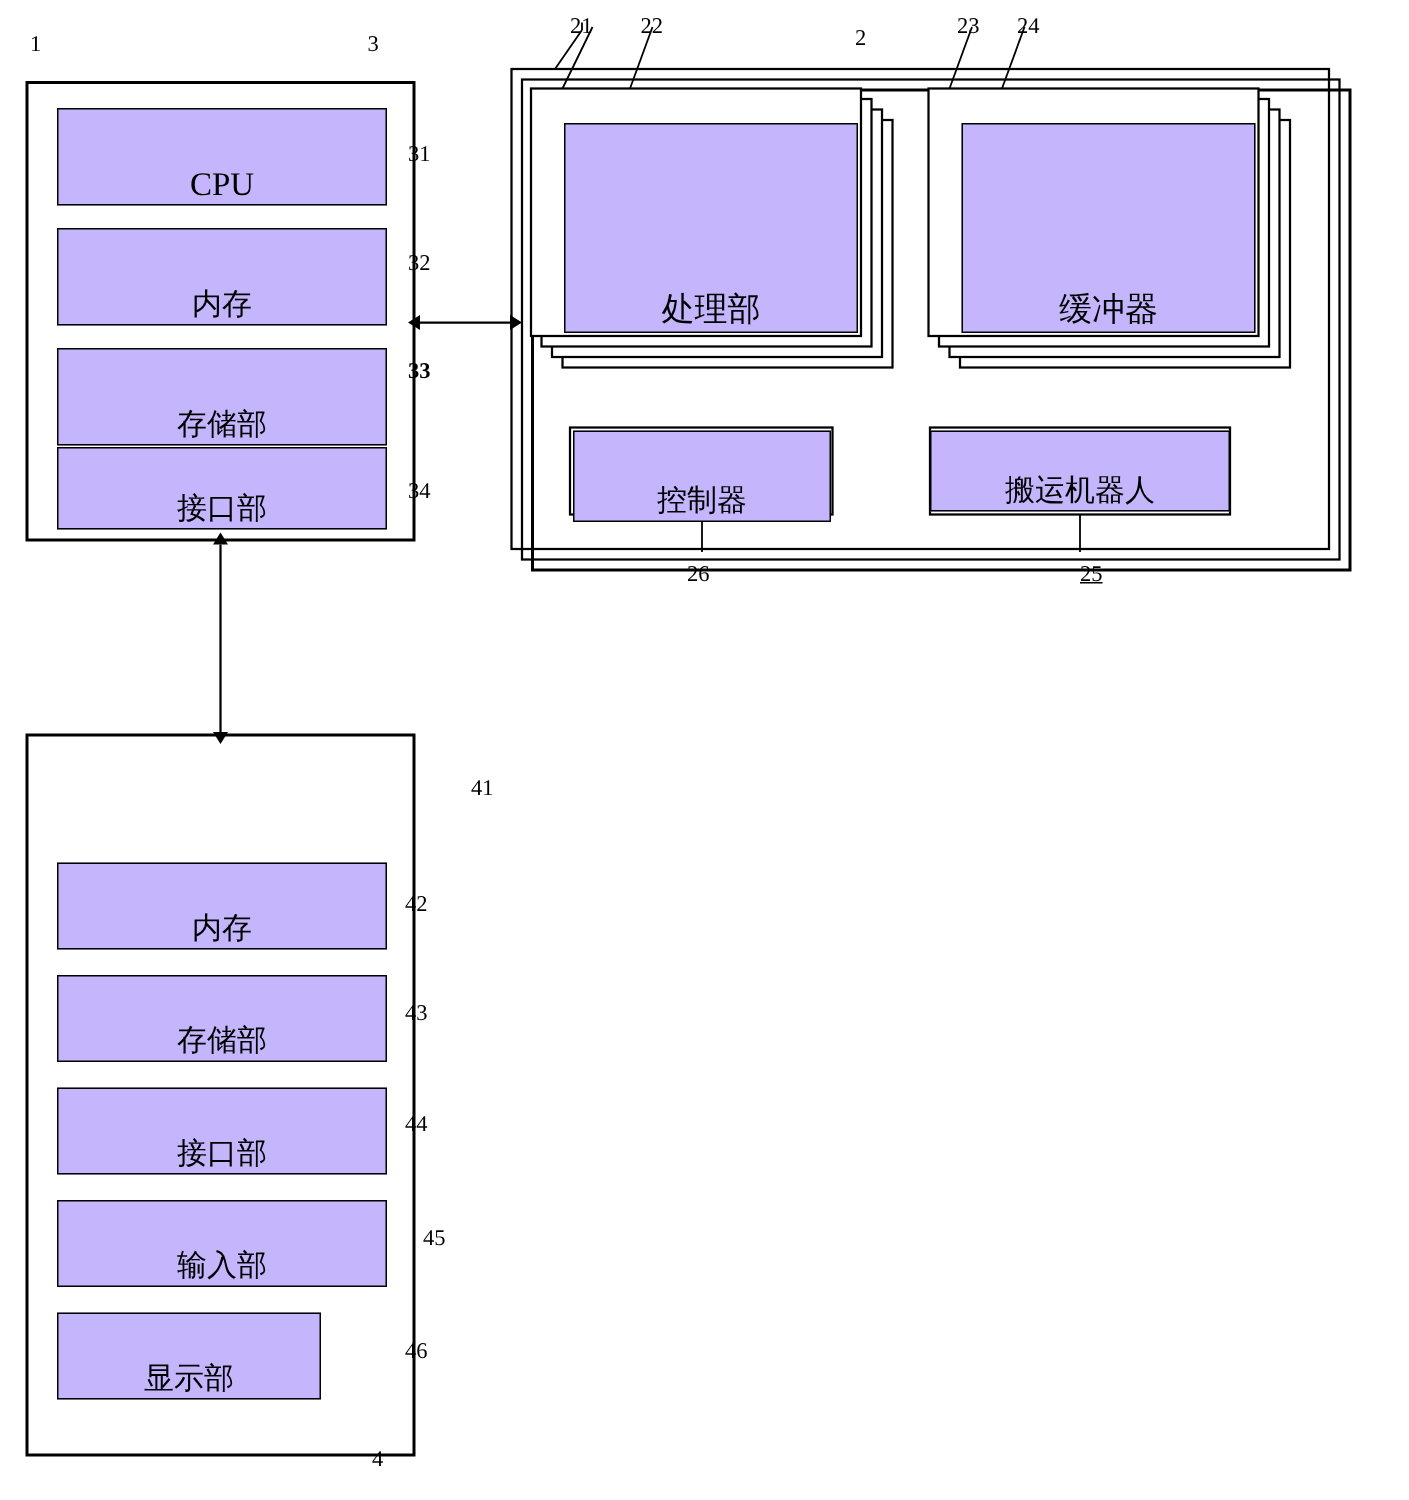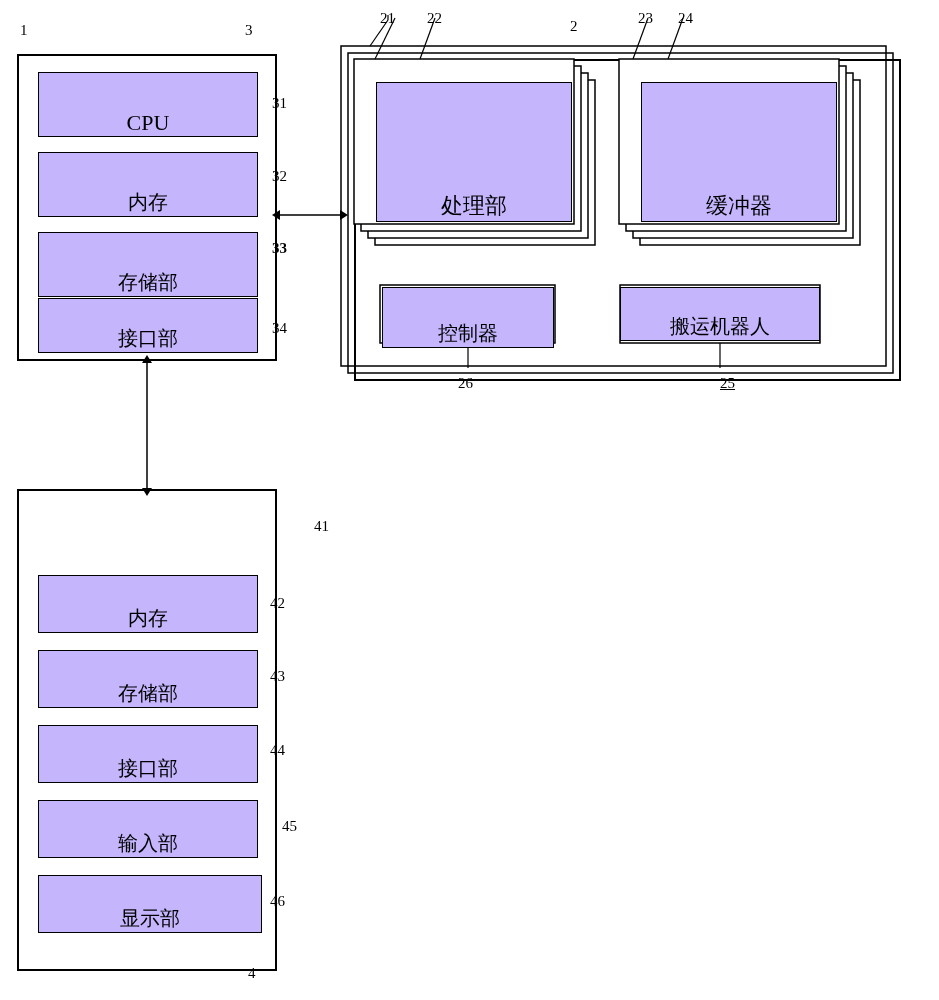--- a/index.html
+++ b/index.html
@@ -177,17 +177,17 @@
   </div>
 
   <div class="box" style="left:38px; top:725px; width:220px; height:58px;">
     <span>接口部</span>
   </div>
 
   <div class="box" style="left:38px; top:800px; width:220px; height:58px;">
     <span>输入部</span>
   </div>
 
-  <div class="box" style="left:38px; top:875px; width:224px; height:58px;">
+  <div class="box" style="left:38px; top:875px; width:176px; height:58px;">
     <span>显示部</span>
   </div>
 
 </div>
 
 </body></html>

